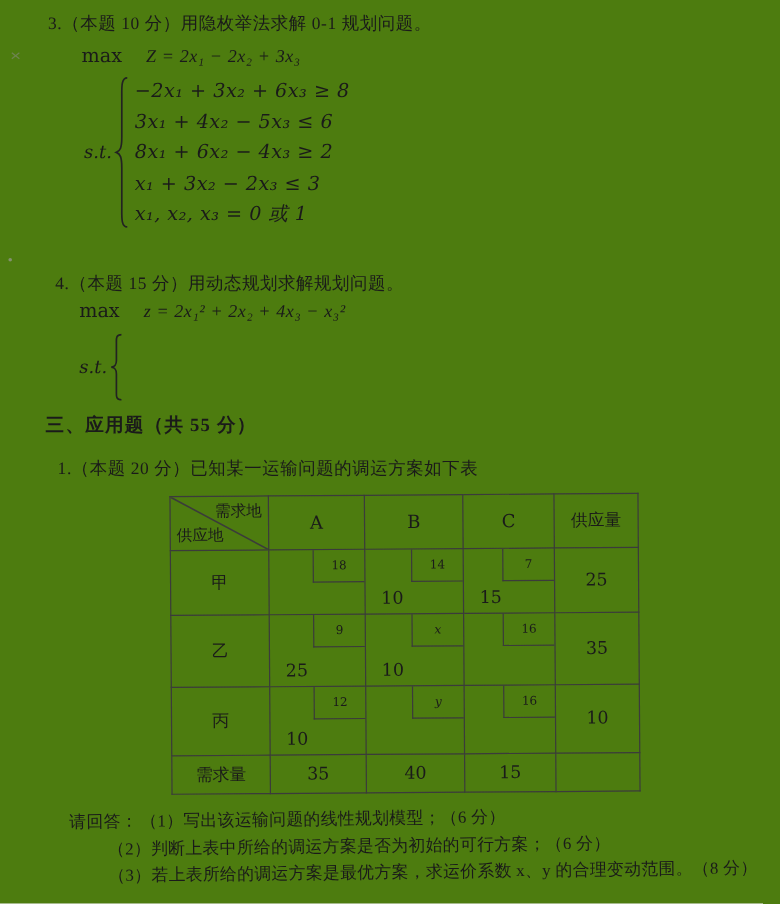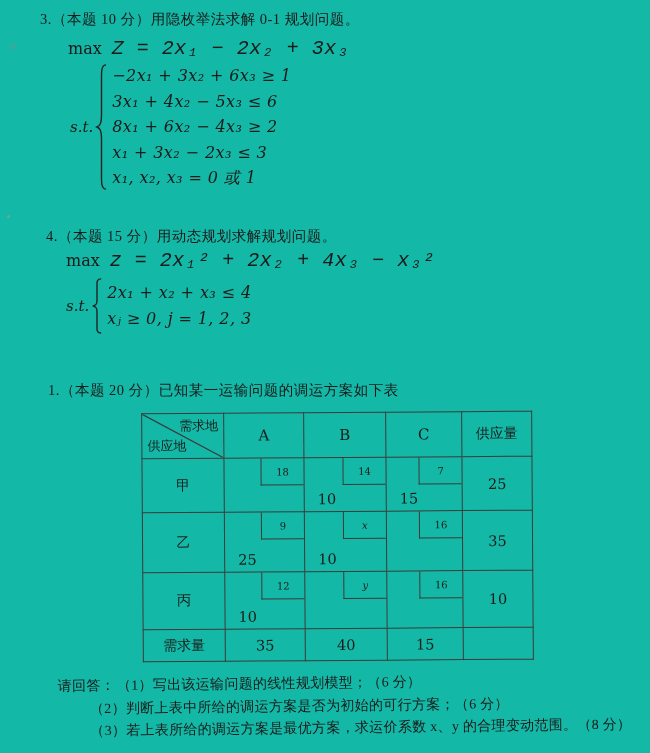--- a/index.html
+++ b/index.html
@@ -1,27 +1,27 @@
 <!DOCTYPE html>
 <html><head>
 <meta charset="utf-8">
 <style>
   html,body { margin:0; padding:0; background:#e8e8e6; }
   .page {
     position:relative; width:650px; height:753px; margin:0 auto;
-    background:#14b8a6; color:#1a1a1a; overflow:hidden;
+    background:#4d7c0f; color:#1a1a1a; overflow:hidden;
     font-family:"Liberation Serif","DejaVu Serif",serif;
   }
   
   .qhead { position:absolute; font-size:14.5px; letter-spacing:0.5px; white-space:nowrap; }
   .sechead { position:absolute; font-size:15.5px; font-weight:bold; letter-spacing:1px; white-space:nowrap; }
   
   .objline { position:absolute; white-space:nowrap; }
-  .maxlab { font-size:16px; margin-right:10px; font-family:"DejaVu Serif",serif; }
-  .mathex { font-size:20px; font-style:italic; font-family:Liberation Mono, monospace; letter-spacing:0.5px; }
+  .maxlab { font-size:16px; margin-right:20px; font-family:"DejaVu Serif",serif; }
+  .mathex { font-size:15px; font-style:italic; font-family:Liberation Serif, serif; letter-spacing:0.5px; }
   .stblock { position:absolute; display:flex; align-items:center; }
   .stlab { font-size:15px; font-style:italic; font-family:"DejaVu Serif","DejaVu Sans",serif; margin-right:2px; }
   .brace { flex:0 0 auto; }
   .conslist { margin-left:4px; }
   .consline { font-size:16px; font-style:italic; font-family:"DejaVu Serif","DejaVu Sans",serif; white-space:nowrap; letter-spacing:0.4px; }
   .cons5 .consline { line-height:25.5px; }
   .cons2 .consline { line-height:26px; }
   
   .ttable {
     position:absolute; left:142px; top:412px;
@@ -70,45 +70,42 @@
   <div class="objline" style="left:68px; top:37px;">
     <span class="maxlab">max</span><span class="mathex">Z = 2x₁ − 2x₂ + 3x₃</span>
   </div>
 
   <div class="stblock" style="left:70px; top:63px;">
     <span class="stlab">s.t.</span>
     <svg class="brace" width="13" height="128" viewBox="0 0 20 100" preserveAspectRatio="none">
       <path d="M17,1.5 C9,1.5 10,8 10,14 L10,40 C10,47 8,49 3,50 C8,51 10,53 10,60 L10,86 C10,92 9,98.5 17,98.5" fill="none" stroke="#222" stroke-width="1.4" vector-effect="non-scaling-stroke"></path>
     </svg>
     <div class="conslist cons5">
-      <div class="consline">−2x₁ + 3x₂ + 6x₃ ≥ 1</div>
+      <div class="consline">−2x₁ + 3x₂ + 6x₃ ≥ 8</div>
       <div class="consline">3x₁ + 4x₂ − 5x₃ ≤ 6</div>
       <div class="consline">8x₁ + 6x₂ − 4x₃ ≥ 2</div>
       <div class="consline">x₁ + 3x₂ − 2x₃ ≤ 3</div>
       <div class="consline">x₁, x₂, x₃ = 0 或 1</div>
     </div>
   </div>
 
   <div class="qhead" style="left:46px; top:227px;">4.（本题 15 分）用动态规划求解规划问题。</div>
 
   <div class="objline" style="left:66px; top:249px;">
     <span class="maxlab">max</span><span class="mathex">z = 2x₁² + 2x₂ + 4x₃ − x₃²</span>
   </div>
 
   <div class="stblock" style="left:66px; top:278px;">
     <span class="stlab">s.t.</span>
     <svg class="brace" width="12" height="56" viewBox="0 0 20 100" preserveAspectRatio="none">
       <path d="M17,1.5 C9,1.5 10,8 10,14 L10,40 C10,47 8,49 3,50 C8,51 10,53 10,60 L10,86 C10,92 9,98.5 17,98.5" fill="none" stroke="#222" stroke-width="1.4" vector-effect="non-scaling-stroke"></path>
     </svg>
-    <div class="conslist cons2">
-      <div class="consline">2x₁ + x₂ + x₃ ≤ 4</div>
-      <div class="consline">xⱼ ≥ 0, j = 1, 2, 3</div>
-    </div>
   </div>
 
+  <div class="sechead" style="left:38px; top:344px;">三、应用题（共 55 分）</div>
 
   <div class="qhead" style="left:48px; top:381px;">1.（本题 20 分）已知某一运输问题的调运方案如下表</div>
 
   <table class="ttable">
     <colgroup>
       <col style="width:82px">
         <col style="width:80px">
         <col style="width:82px">
         <col style="width:76px">
         <col style="width:70px">

